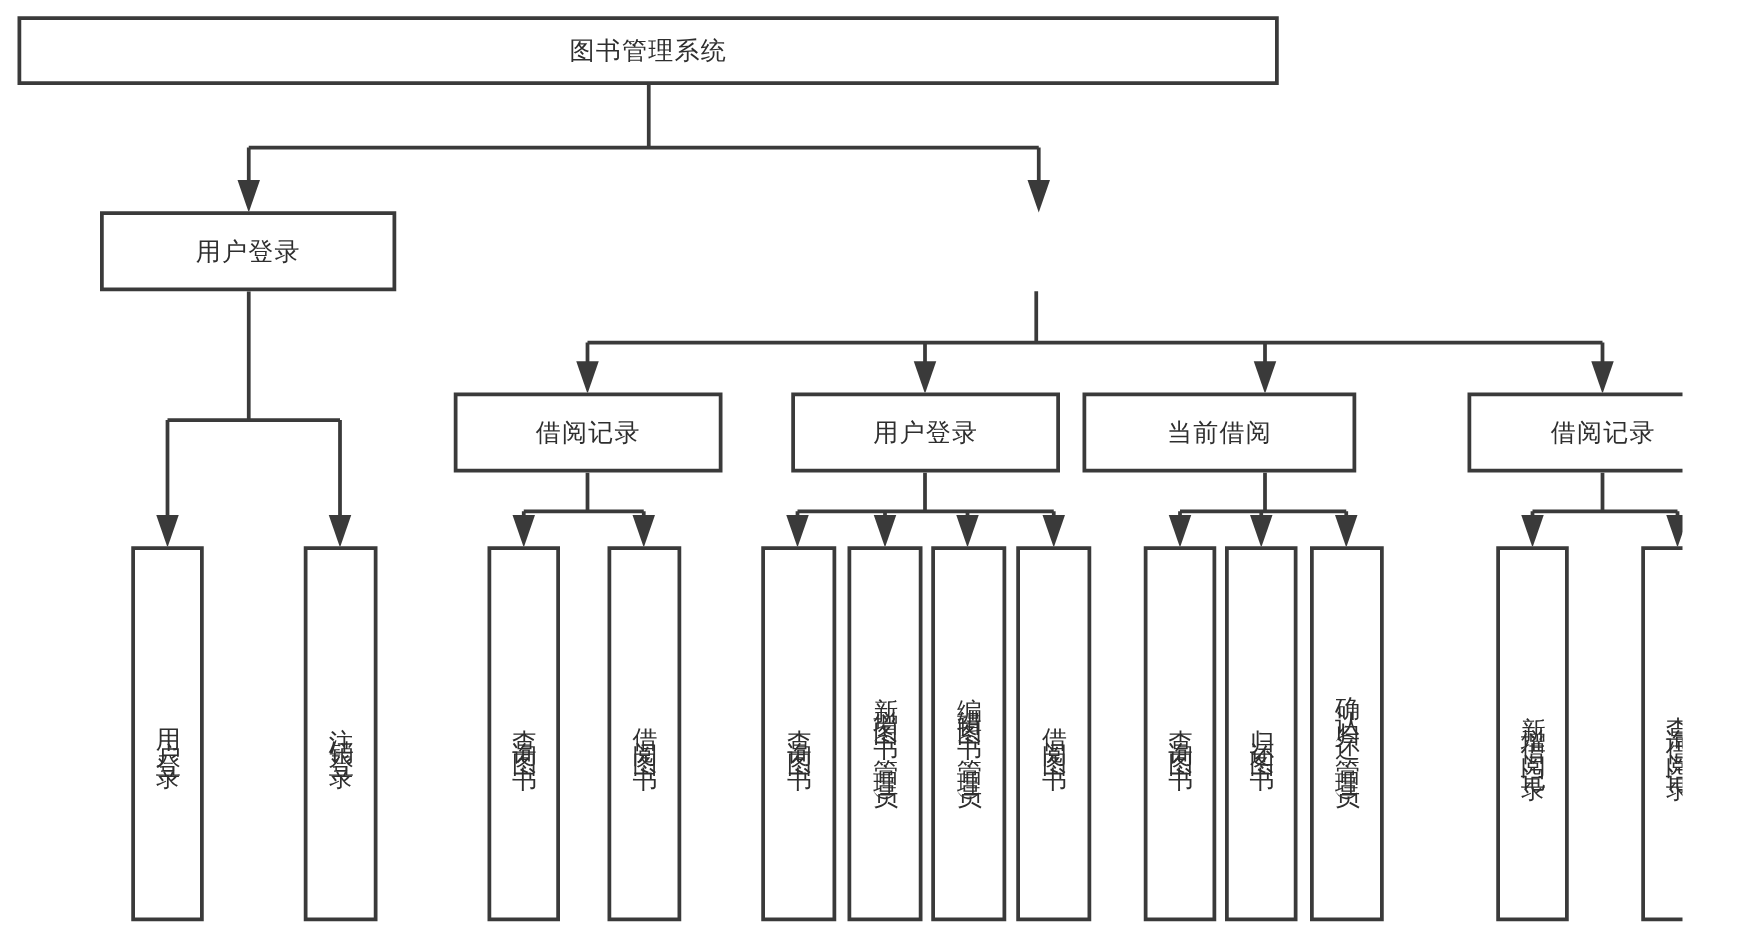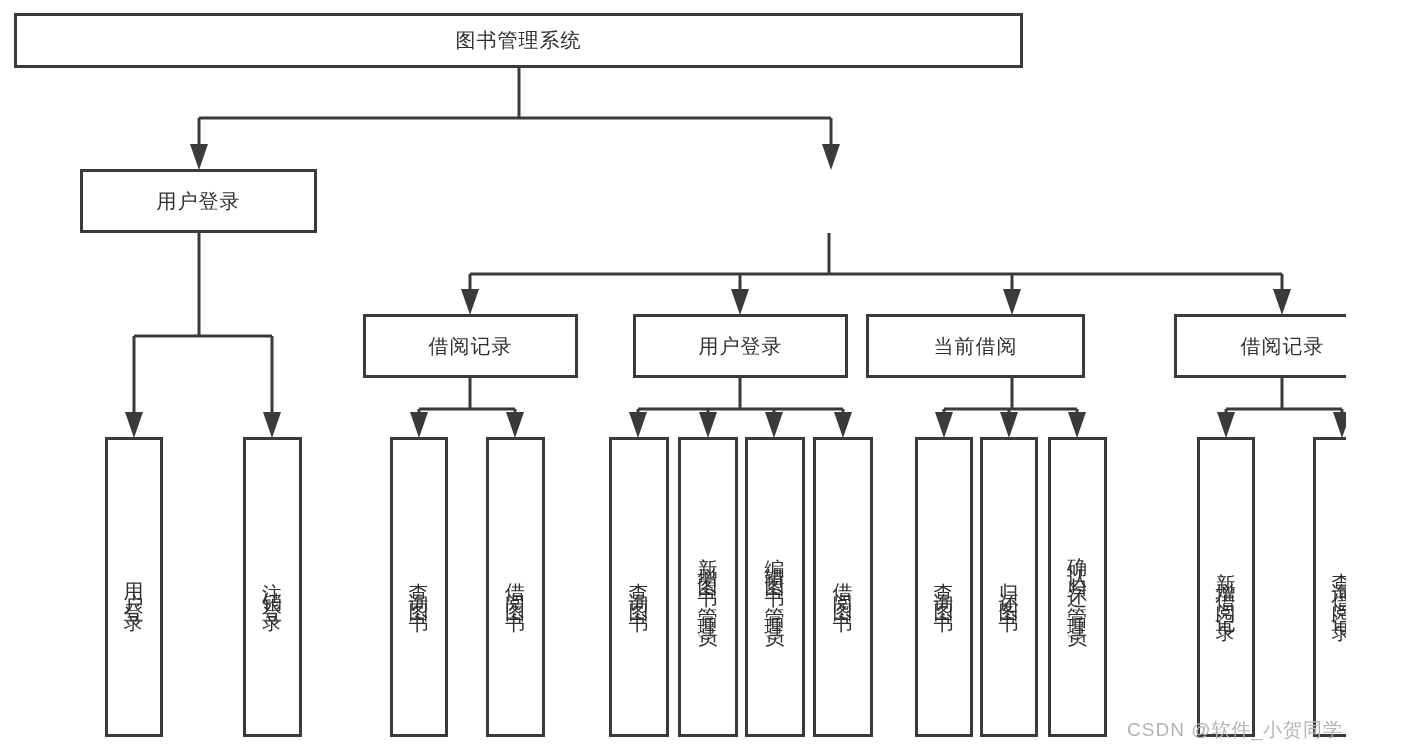--- a/index.html
+++ b/index.html
@@ -147,14 +147,13 @@
   <div class="node v" style="left: 745px; top: 437px; width: 60px; height: 300px;">编辑图书（管理员）</div>
   <div class="node v" style="left: 813px; top: 437px; width: 60px; height: 300px;">借阅图书</div>
 
   <div class="node v" style="left: 915px; top: 437px; width: 58px; height: 300px;">查询图书</div>
   <div class="node v" style="left: 980px; top: 437px; width: 58px; height: 300px;">归还图书</div>
   <div class="node v" style="left: 1048px; top: 437px; width: 59px; height: 300px;">确认归还（管理员）</div>
 
   <div class="node v" style="left: 1197px; top: 437px; width: 58px; height: 300px;">新增借阅记录</div>
   <div class="node v" style="left: 1313px; top: 437px; width: 58px; height: 300px;">查询借阅记录</div>
 
-  <div class="watermark">CSDN @软件_小贺同学</div>
 </div>
 
 </body></html>

